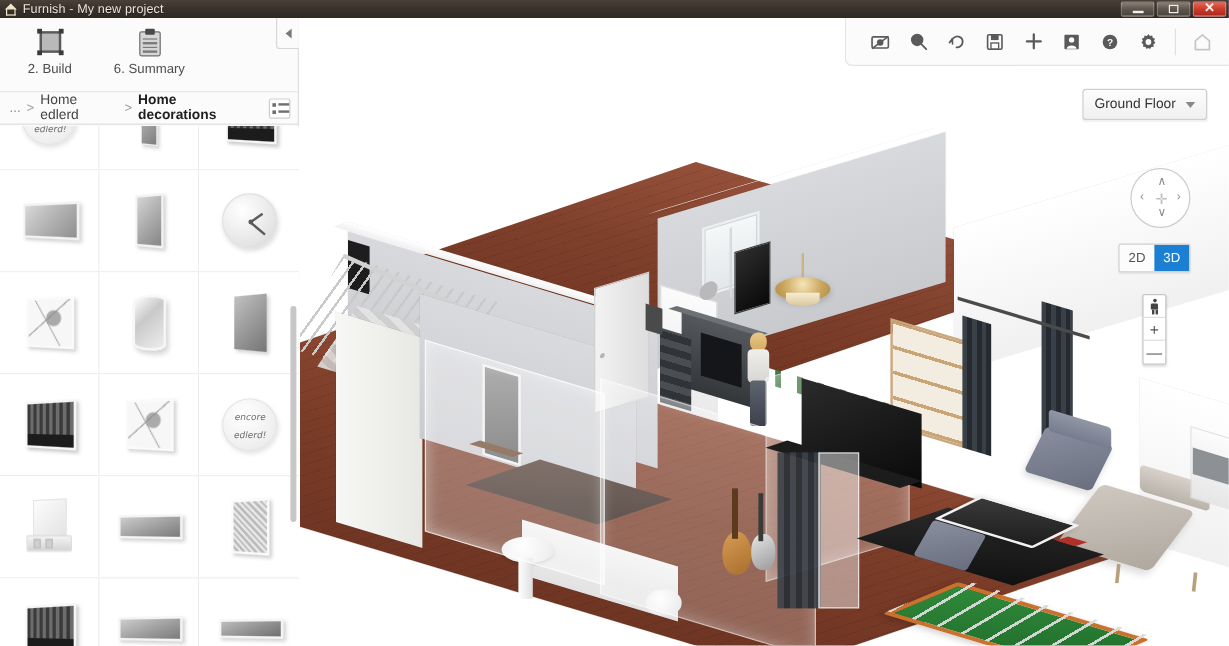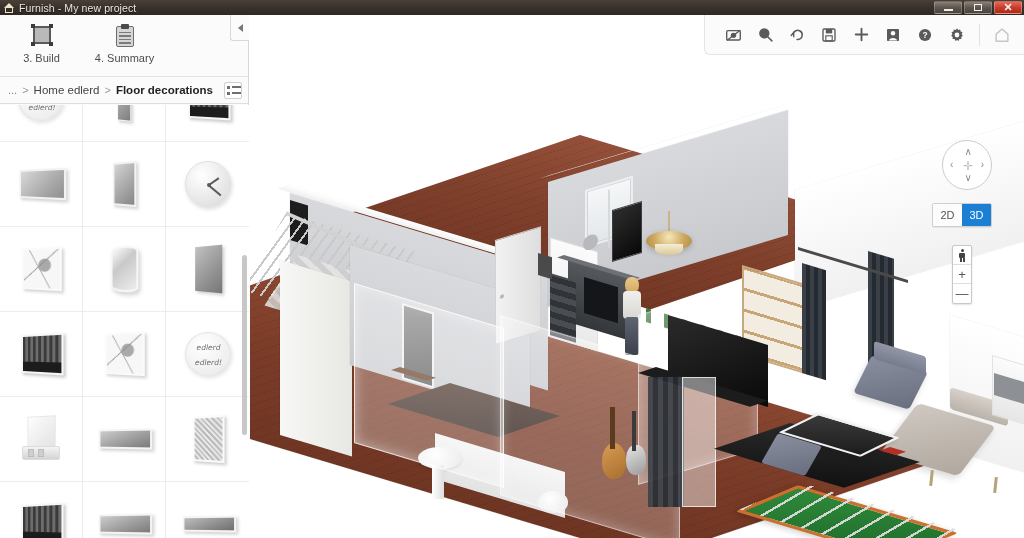--- a/index.html
+++ b/index.html
@@ -593,20 +593,24 @@
                   background:linear-gradient(150deg,#e6e6e6,#9a9a9a);"></div>
       <div class="obj" style="left:382px;top:396px;width:4px;height:40px;background:#3a3a3a;"></div>
 
       <div class="obj" style="left:742px;top:340px;width:36px;height:60px;
                   background:linear-gradient(to bottom,#fcfcfc,#e6e6e6);border:1px solid #e2e2e2;
                   transform:matrix(1,0.30,0,1,0,0);transform-origin:top left;"></div>
       <div class="obj" style="left:744px;top:358px;width:30px;height:22px;background:#8d9196;
                   transform:matrix(1,0.30,0,1,0,0);transform-origin:top left;"></div>
     </div>
 
+    <div class="floor-select">
+      <span>Ground Floor</span>
+      <span class="caret"></span>
+    </div>
 
     <div class="compass">
       <span class="ch up">∧</span>
       <span class="ch dn">∨</span>
       <span class="ch lf">‹</span>
       <span class="ch rt">›</span>
       <span class="center">✛</span>
     </div>
 
     <div class="dim-toggle">
@@ -693,43 +697,43 @@
       <div class="step">
         <div class="step-icon">
           <span class="icon-build">
               <span class="sqr"></span>
               <i></i>
               <i></i>
               <i></i>
               <i></i>
             </span>
         </div>
-        <div class="step-label">3. Build</div>
+        <div class="step-label">2. Build</div>
       </div>
       <div class="step">
         <div class="step-icon">
           <span class="icon-clip">
             <span class="board"></span>
               <span class="clip"></span>
             <span class="line"></span>
               <span class="line"></span>
               <span class="line"></span>
               <span class="line"></span>
           </span>
         </div>
-        <div class="step-label">4. Summary</div>
+        <div class="step-label">6. Summary</div>
       </div>
     </div>
 
     <div class="breadcrumb">
       <span class="bc-dots">...</span>
       <span class="bc-sep">&gt;</span>
       <span class="bc-item">Home edlerd</span>
       <span class="bc-sep">&gt;</span>
-      <span class="bc-item current">Floor decorations</span>
+      <span class="bc-item current">Home decorations</span>
       <span class="bc-spacer"></span>
       <span class="list-toggle">
         <span class="lt-row">
             <span class="lt-b"></span>
             <span class="lt-l"></span>
           </span>
         <span class="lt-row">
             <span class="lt-b"></span>
             <span class="lt-l"></span>
           </span>
@@ -776,21 +780,21 @@
         </div>
 
         <div class="cell">
           <span class="frame-city"></span>
         </div>
         <div class="cell">
           <span class="frame-sketch"></span>
         </div>
         <div class="cell">
           <span class="clock-text">
-            <span class="t1">edlerd</span>
+            <span class="t1">encore</span>
               <span class="t2">edlerd!</span>
           </span>
         </div>
 
         <div class="cell">
           <span class="radiator">
             <span class="panel"></span>
               <span class="base"></span>
               <span class="k k1"></span>
               <span class="k k2"></span>

